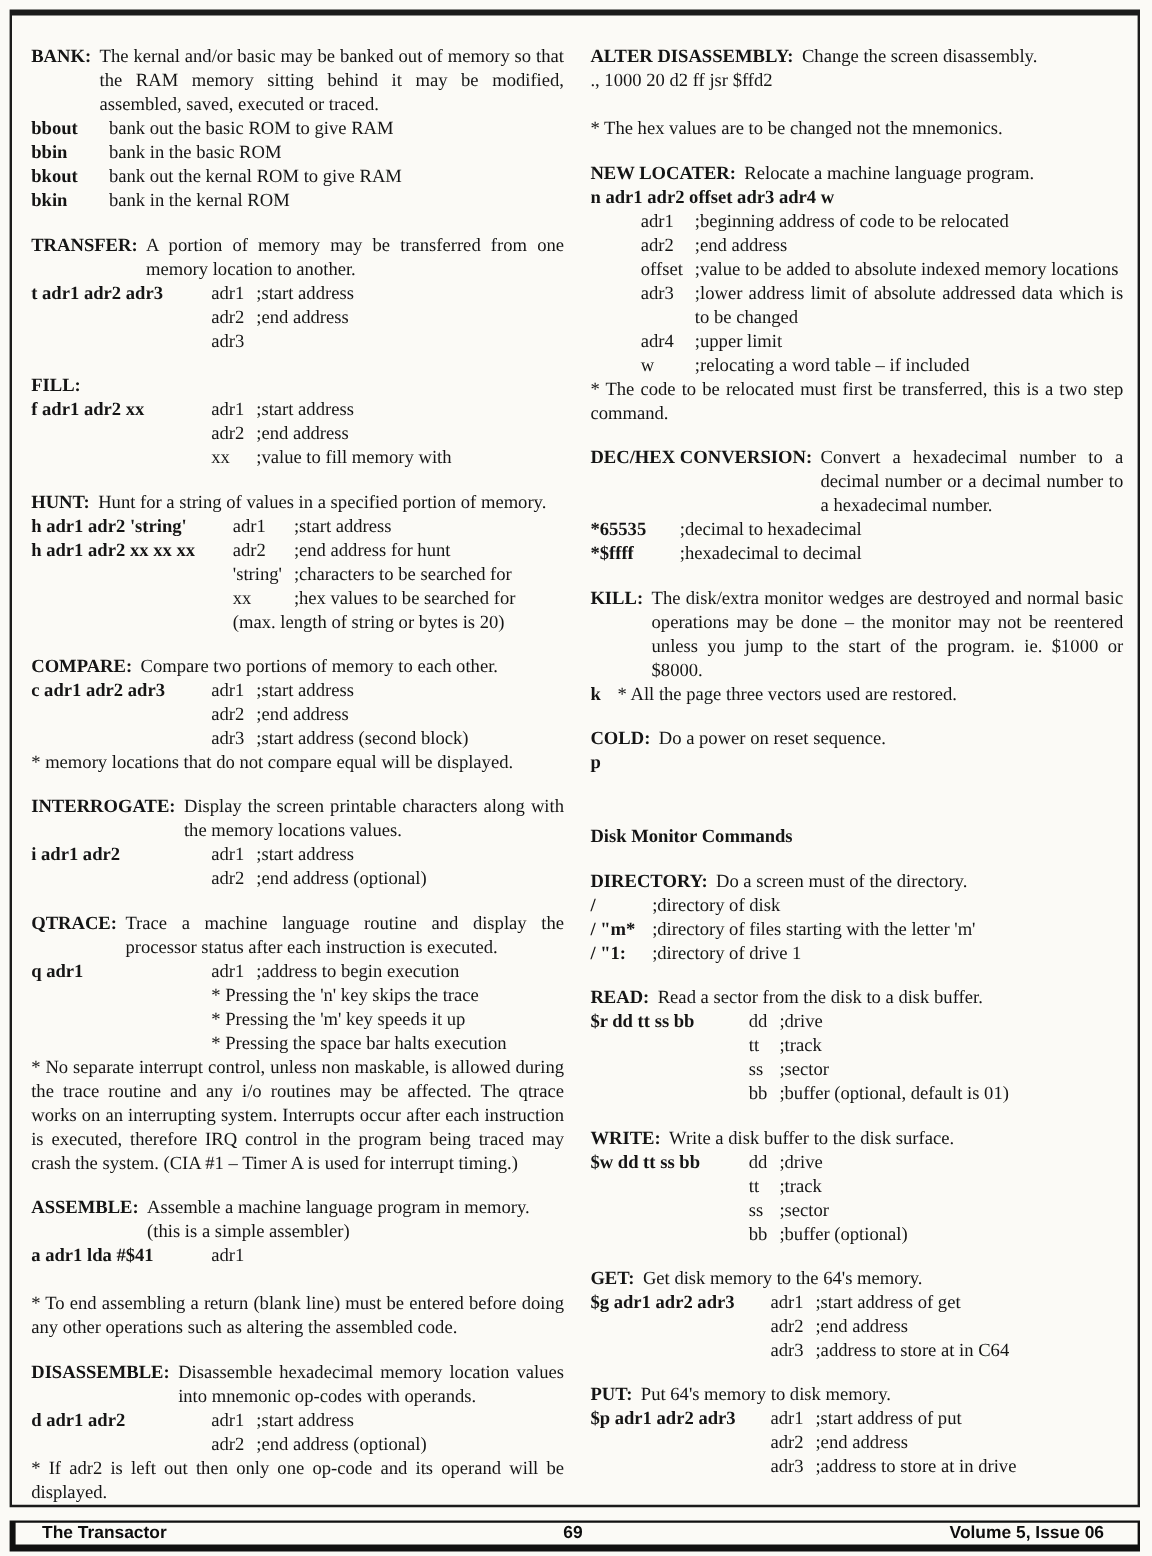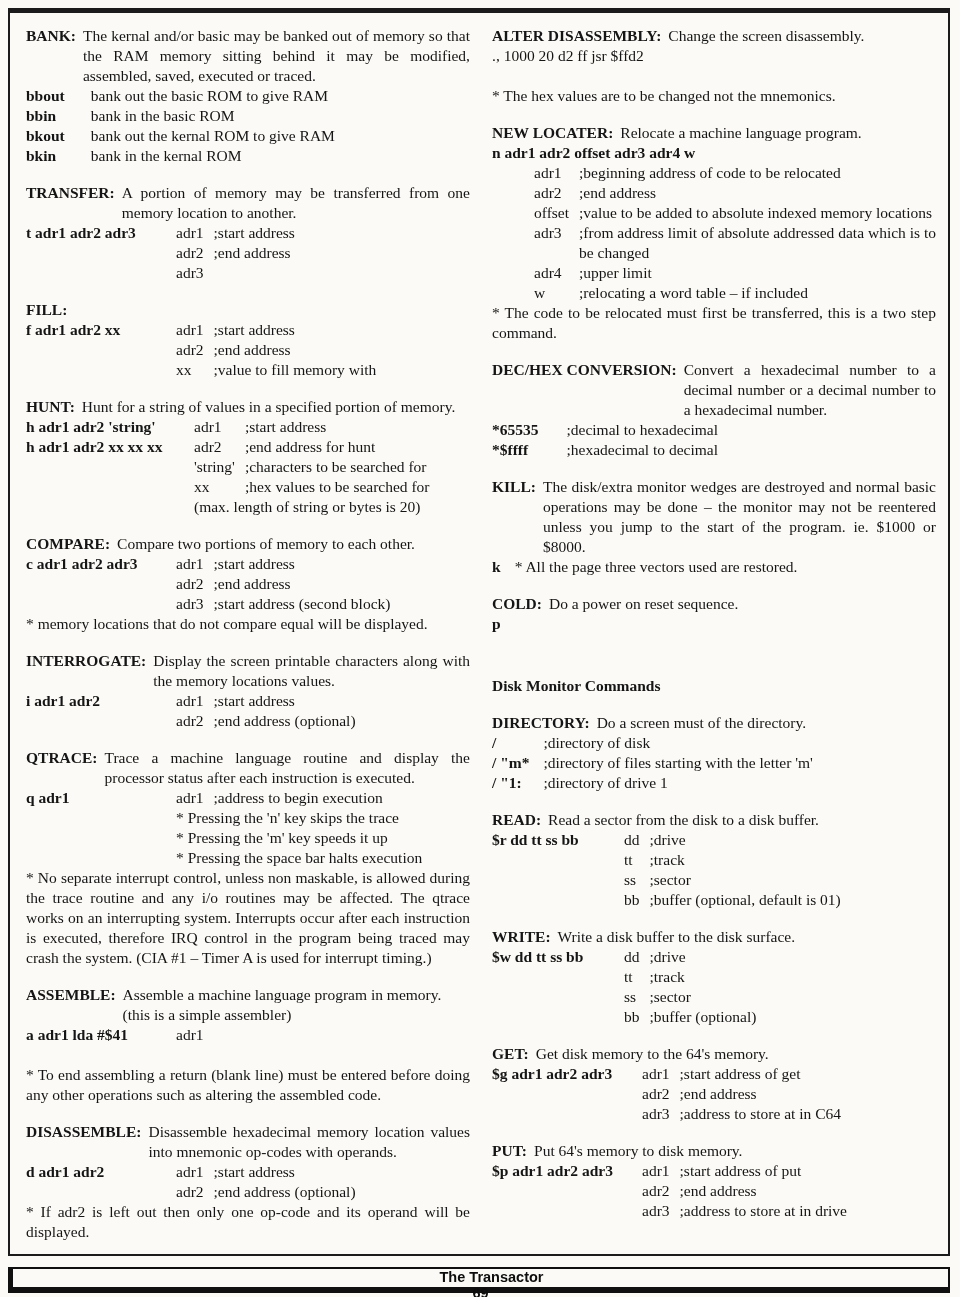--- a/index.html
+++ b/index.html
@@ -3,21 +3,21 @@
 <meta charset="utf-8">
 <style>
   html,body{margin:0;padding:0;background:#efeeea;}
   .page{width:960px;height:1297px;position:relative;background:#fbfaf6;
         font-family:"Liberation Serif",serif;color:#151515;overflow:hidden;}
   .content-box{position:absolute;left:8px;top:8px;width:942px;height:1248px;
         box-sizing:border-box;border:2px solid #1b1b1b;border-top-width:5px;
         padding:13px 10px 0 16px;display:flex;gap:22px;overflow:hidden;background:#fbfaf6;}
   .col{flex:0 0 444px;width:444px;font-size:15.5px;line-height:20px;}
   .section{margin-top:17px;}
-  .section:first-child{margin-top:0;}
+  .section:first-child{margin-top:12px;}
   .section.head{margin-top:42px;margin-bottom:6px;}
   .headline{font-weight:bold;}
   .cmd{display:flex;}
   .term{font-weight:bold;white-space:pre;margin-right:7px;}
   .desc{flex:1;text-align:justify;white-space:pre-line;}
   .xline{min-height:20px;}
   .xline.b{font-weight:bold;}
   .def{display:flex;}
   .syn{font-weight:bold;flex:0 0 150px;}
   .def.m .syn{flex-basis:132px;}
@@ -28,21 +28,21 @@
   .def.xxs .rows{column-gap:28px;}
   .def.dir .rows{column-gap:14px;}
   .def.lb .lbl{font-weight:bold;white-space:pre;}
   .rows .txt{text-align:justify;}
   .rows .full{grid-column:1/-1;}
   .note{text-align:justify;}
   .note.gap{margin-top:20px;}
   .footer{position:absolute;left:8px;top:1267px;width:942px;height:26px;
         box-sizing:border-box;border:2px solid #101010;border-left-width:5px;border-bottom-width:6px;
         display:flex;align-items:center;background:#fbfaf6;
-        font-family:"Liberation Sans",sans-serif;font-weight:bold;font-size:14.5px;color:#0d0d0d;flex-direction:column;}
+        font-family:"Liberation Sans",sans-serif;font-weight:bold;font-size:14.5px;color:#0d0d0d;}
   .footer .fl{flex:1;padding-left:22px;}
   .footer .fc{flex:1;text-align:center;}
   .footer .fr{flex:1;text-align:right;padding-right:28px;}
 </style>
 </head>
 <body>
 
 <div class="page">
   <div class="content-box">
     <div class="col">
@@ -231,21 +231,21 @@
           <div class="xline b">n adr1 adr2 offset adr3 adr4 w</div>
           <div class="def ind">
             <div class="rows">
               <span class="lbl">adr1</span>
               <span class="txt">;beginning address of code to be relocated</span>
               <span class="lbl">adr2</span>
               <span class="txt">;end address</span>
               <span class="lbl">offset</span>
               <span class="txt">;value to be added to absolute indexed memory locations</span>
               <span class="lbl">adr3</span>
-              <span class="txt">;from address limit of absolute addressed data which is to be changed</span>
+              <span class="txt">;lower address limit of absolute addressed data which is to be changed</span>
               <span class="lbl">adr4</span>
               <span class="txt">;upper limit</span>
               <span class="lbl">w</span>
               <span class="txt">;relocating a word table – if included</span>
             </div>
           </div>
           <div class="note">* The code to be relocated must first be transferred, this is a two step command.</div>
         </div>
         <div class="section">
           <div class="cmd">

